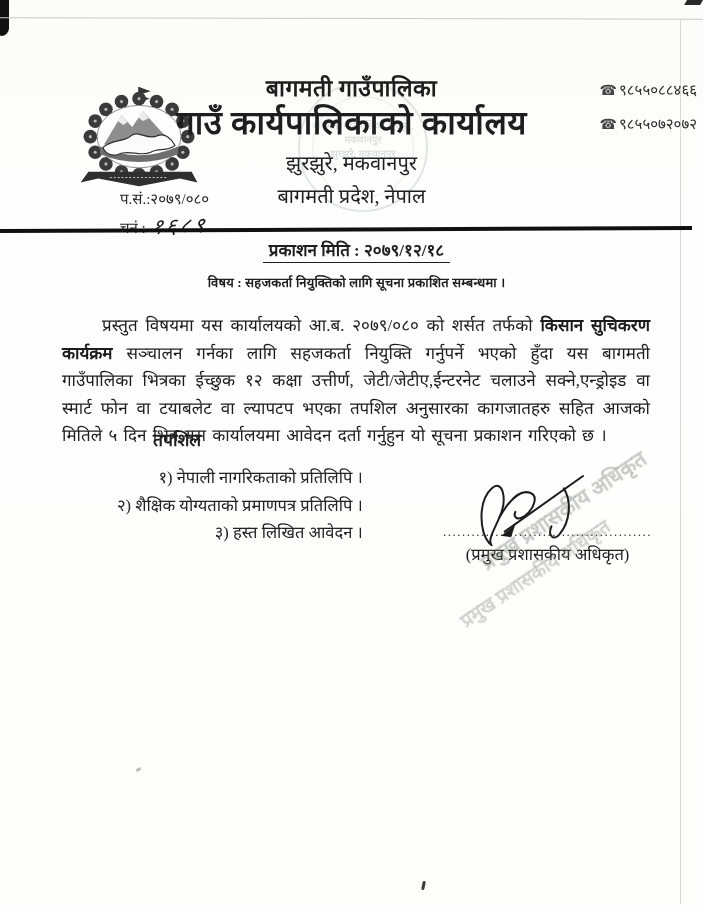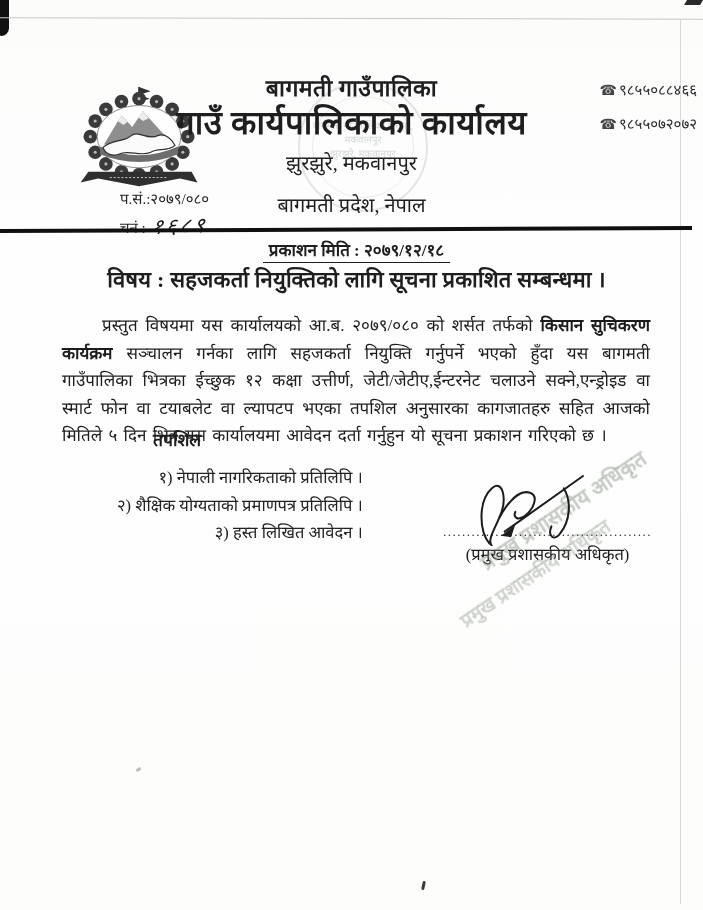--- a/index.html
+++ b/index.html
@@ -23,40 +23,40 @@
   .speck-bottom{position:absolute;left:422px;top:881px;width:3px;height:9px;background:#3a3a3a;
     transform:rotate(12deg);border-radius:2px;}
   .speck-left{position:absolute;left:136px;top:768px;width:5px;height:3px;background:#bdbdbd;
     transform:rotate(-30deg);}
   
   .emblem{position:absolute;left:76px;top:86px;width:128px;height:112px;}
   .hdr-center{position:absolute;left:120px;right:120px;top:76px;text-align:center;line-height:1.15;}
   .muni{font-size:23px;font-weight:700;letter-spacing:.5px;}
   .office{font-size:33px;font-weight:700;margin-top:3px;letter-spacing:.5px;}
   .addr1{font-size:20px;margin-top:9px;}
-  .addr2{font-size:20px;margin-top:19px;}
+  .addr2{font-size:20px;margin-top:10px;}
   .phones{position:absolute;right:6px;top:79px;text-align:left;}
   .phone-line{font-size:15px;margin-bottom:14px;white-space:nowrap;color:#2c2c2c;}
   .phone-ic{font-size:14px;color:#444;margin-right:2px;}
   .refblock{position:absolute;left:84px;top:189px;font-size:15px;line-height:1.45;color:#262626;margin-left:36px;}
   .handnum{font-style:italic;font-size:21px;letter-spacing:3px;display:inline-block;
     transform:rotate(-2deg) skewX(-8deg);color:#171717;margin-left:6px;}
   .watermark{position:absolute;left:298px;top:82px;width:126px;height:126px;border-radius:50%;
     border:2px solid rgba(130,148,138,.28);opacity:.8;pointer-events:none;}
   .watermark .wm-inner{position:absolute;inset:12px;border-radius:50%;
     border:1px solid rgba(130,148,138,.22);}
   .wm-txt{position:absolute;left:8px;width:110px;text-align:center;
     color:rgba(110,130,118,.38);font-size:10px;filter:blur(.4px);}
   .rule{position:absolute;left:0;top:229px;width:692px;height:4px;background:#101010;
     transform:rotate(-0.25deg);transform-origin:left center;}
   
   .meta{position:absolute;left:0;right:30px;top:238px;text-align:center;padding-left:40px;}
   .pubdate{display:inline-block;font-size:17px;font-weight:700;
     border-bottom:1.5px solid #1c1c1c;padding:0 6px 1px;}
-  .subject{font-size:22px;font-weight:700;margin-top:0;letter-spacing:.2px;}
+  .subject{font-size:13px;font-weight:700;margin-top:10px;letter-spacing:.2px;}
   
   .para{position:absolute;left:62px;width:588px;top:312px;font-size:17px;line-height:27.5px;
     text-align:justify;text-indent:40px;color:#1c1c1c;word-spacing:2px;}
   .b{font-weight:700;}
   .details{position:absolute;left:117px;top:427px;}
   .details-h{font-size:17.5px;font-weight:700;margin-left:36px;}
   .details-list{margin-top:13px;font-size:16.5px;line-height:27.5px;color:#222;text-align:right;}
   
   .sigblock{position:absolute;left:425px;top:468px;width:245px;text-align:center;}
   .stamp1{position:absolute;left:18px;top:28px;width:240px;color:rgba(120,132,120,.42);

